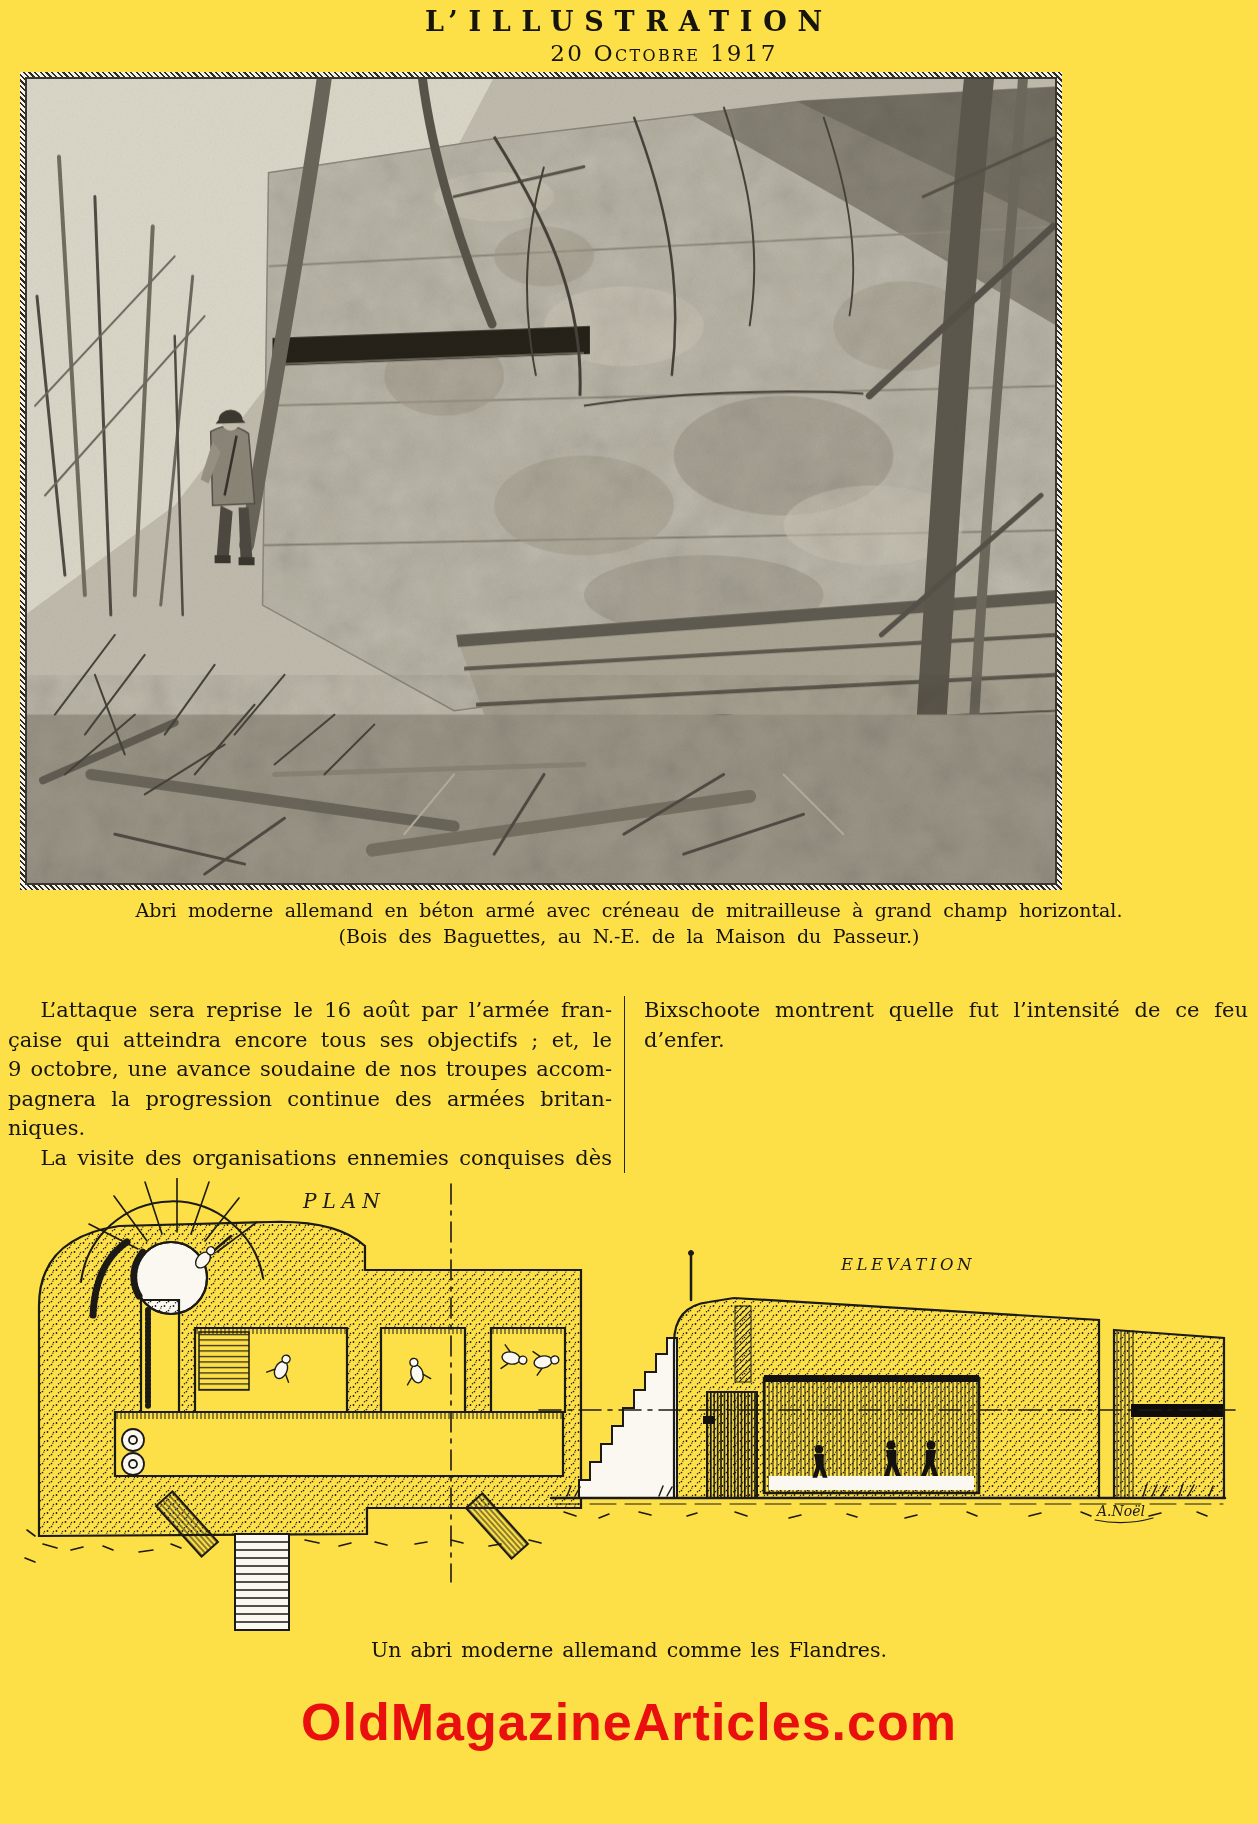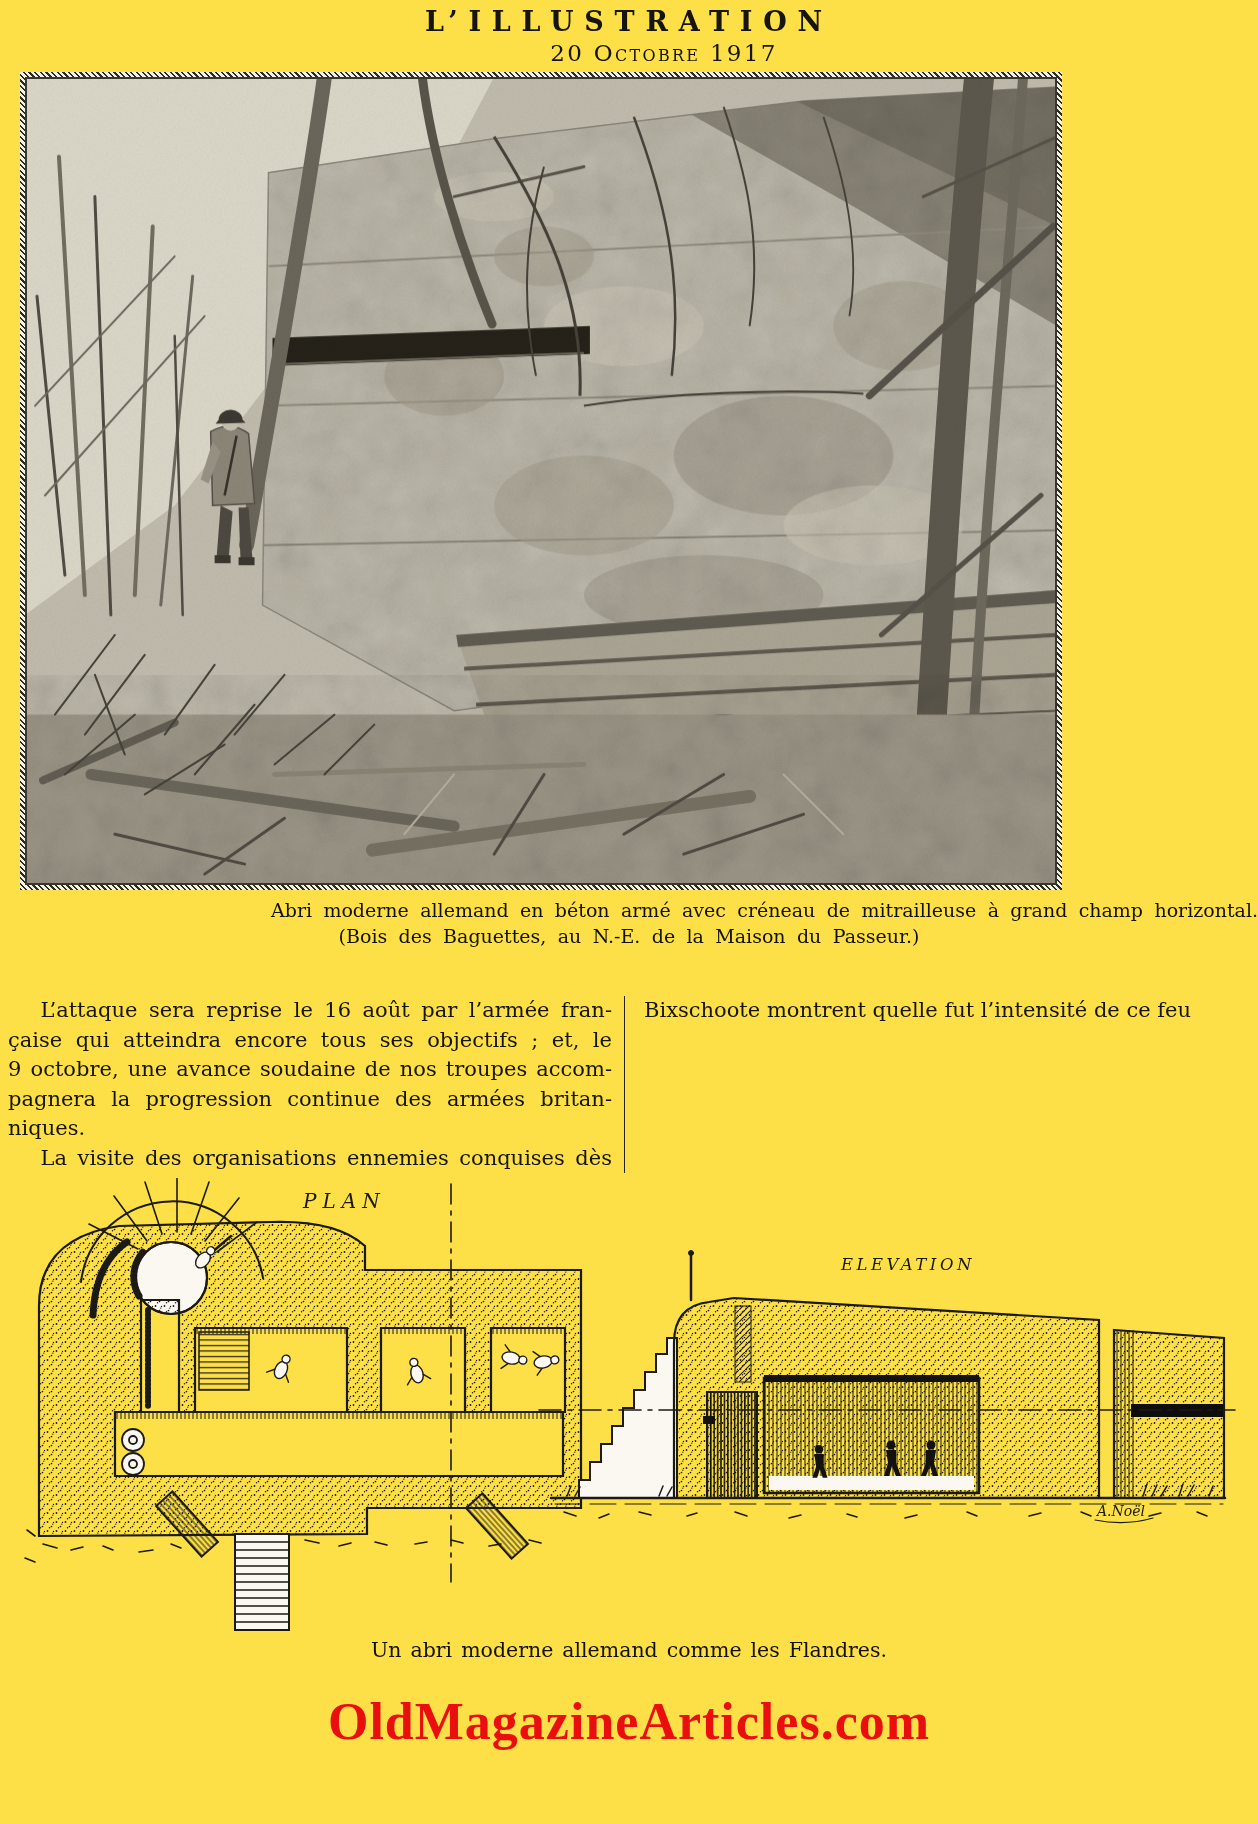--- a/index.html
+++ b/index.html
@@ -24,21 +24,21 @@
     border:5px solid transparent;
     border-image:repeating-linear-gradient(45deg,#2e2b25 0 1.6px,#f4f1e7 1.6px 4px) 5;
     background:#bdb8a9;
   }
   .photo-frame svg{display:block;width:100%;height:100%;}
   
   .photo-caption{
     position:absolute; left:0; width:100%; text-align:center;
     font-size:19px; color:#14120e; word-spacing:.28em;
   }
-  .cap1{top:899px;text-align:right;} .cap2{top:925px;}
+  .cap1{top:899px;} .cap2{top:925px;}
   
   .columns{
     position:absolute; left:8px; top:996px; width:1242px; display:flex;
   }
   .col{width:604px; font-size:21px; line-height:29.5px; color:#17150f;}
   .col-left{padding-right:12px; border-right:1.5px solid #26231d;}
   .col-right{padding-left:19px;}
   .para{margin:0;}
   .tline{text-align:justify; text-align-last:justify; white-space:normal;}
   .last-left .tline:last-child{text-align-last:left;}
@@ -46,21 +46,21 @@
   
   .diagram{position:absolute; left:19px; top:1178px; width:1220px; height:460px;text-align:center;}
   .diagram svg{display:block;width:100%;height:100%;}
   .diagram-caption{
     position:absolute; top:1638px; left:0; width:100%; text-align:center;
     font-size:20.5px; color:#14120e; word-spacing:.12em;
   }
   
   .watermark{
     position:absolute; top:1692px; left:0; width:100%; text-align:center;
-    font-family:Liberation Serif, serif;
+    font-family:Liberation Sans, sans-serif;
     font-weight:bold; font-size:52px; letter-spacing:1px;
   }
 </style>
 </head>
 <body>
 
 <div class="page">
 
   <div class="masthead">L’ILLUSTRATION</div>
   <div class="dateline">20 Octobre 1917</div>
@@ -208,20 +208,21 @@
           <div class="tline">pagnera la progression continue des armées britan-</div>
           <div class="tline">niques.</div>
         </div>
       <div class="para indent">
           <div class="tline">La visite des organisations ennemies conquises dès</div>
         </div>
     </div>
     <div class="col col-right">
       <div class="para last-left">
           <div class="tline">Bixschoote montrent quelle fut l’intensité de ce feu</div>
+          <div class="tline">d’enfer.</div>
         </div>
     </div>
   </div>
 
   <div class="diagram">
     <svg viewBox="0 0 1220 460">
       <defs>
         <pattern id="stip" width="9" height="9" patternUnits="userSpaceOnUse">
           <circle cx="1.5" cy="2" r="0.9" fill="#1c1a16"></circle>
           <circle cx="5.5" cy="6.5" r="0.85" fill="#1c1a16"></circle>

